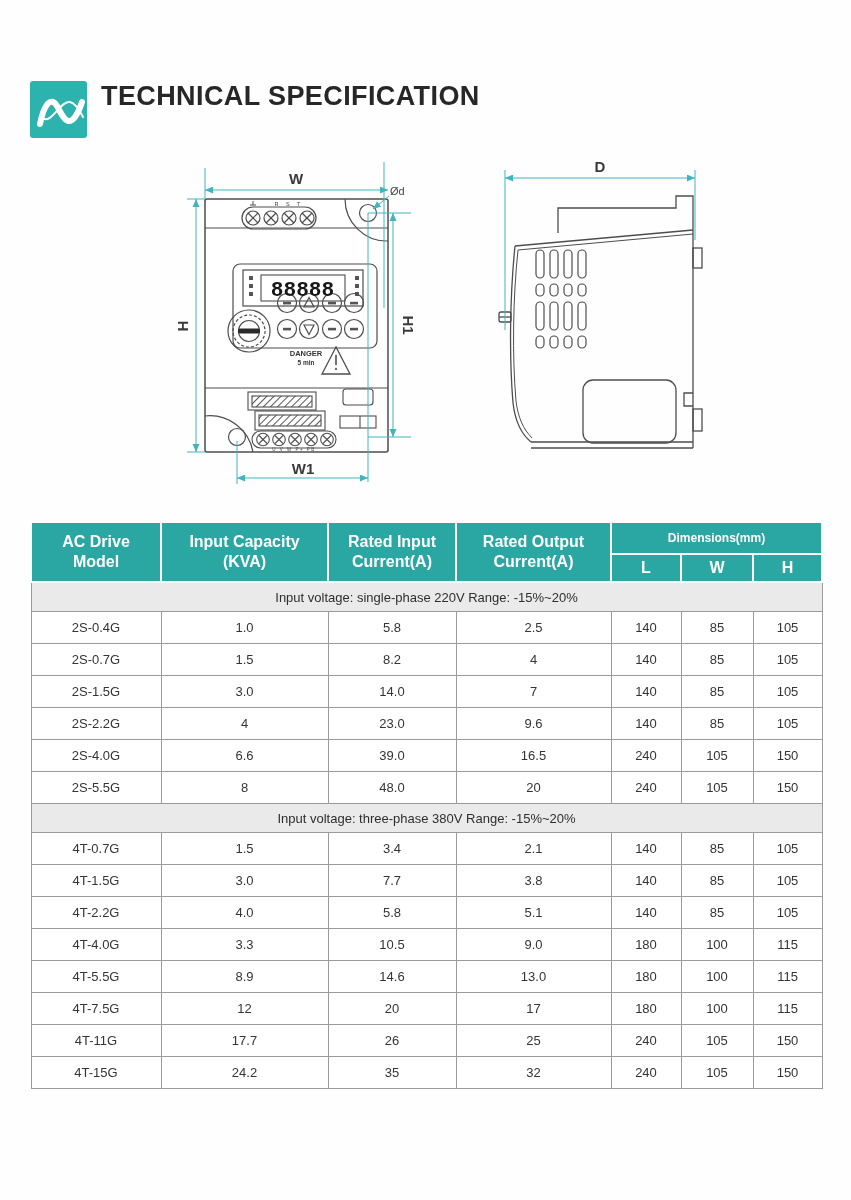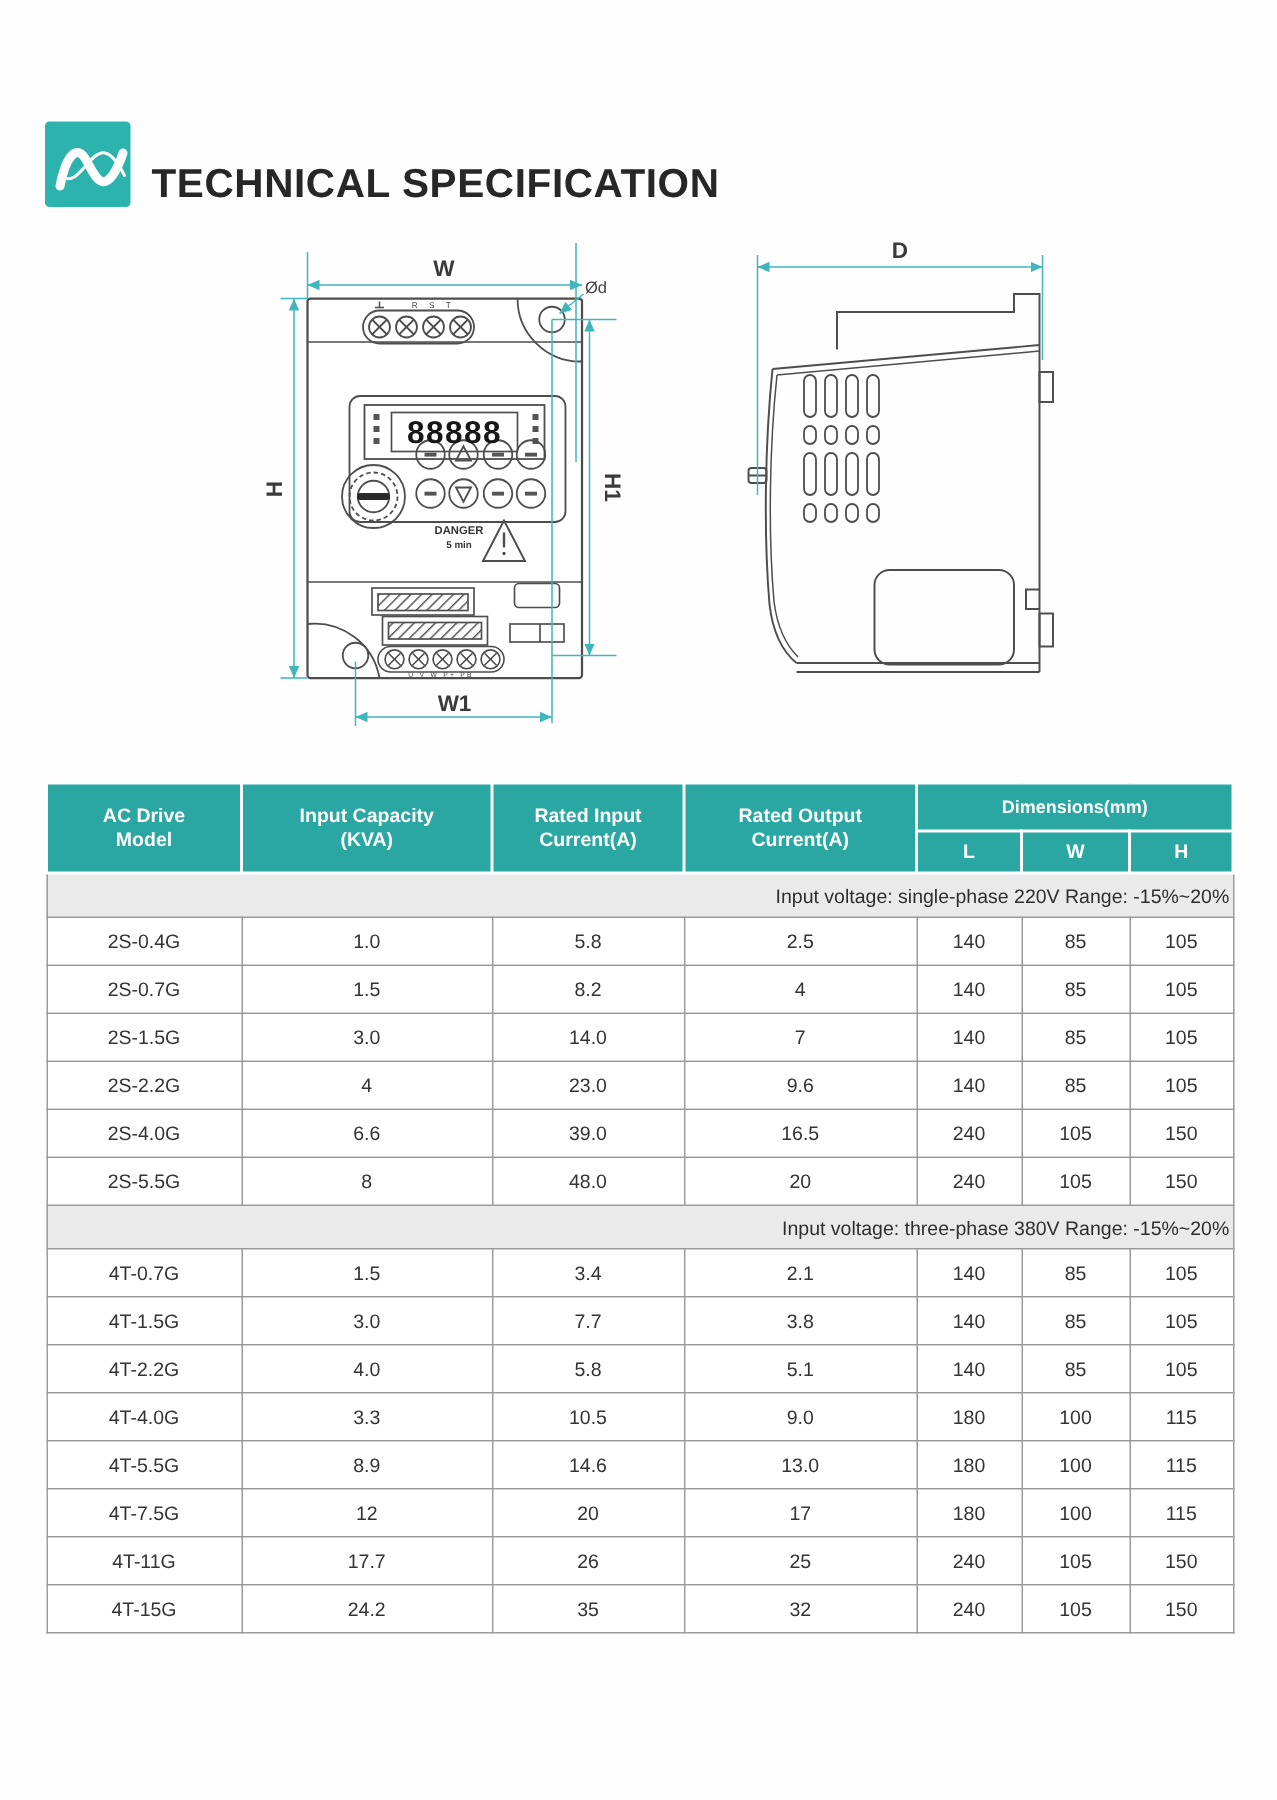--- a/index.html
+++ b/index.html
@@ -1,41 +1,41 @@
 <!DOCTYPE html>
 <html><head>
 <meta charset="utf-8">
 <style>
   html,body{margin:0;padding:0;background:#ffffff;}
   body{width:851px;height:1200px;position:relative;overflow:hidden;
        font-family:"Liberation Sans","DejaVu Sans",sans-serif;color:#333;}
   .page{position:absolute;inset:0;background:#fffefe;}
 
   
-  .hdr{position:absolute;left:30px;top:81px;display:flex;align-items:flex-end;gap:14px;}
+  .hdr{position:absolute;left:30px;top:81px;display:flex;align-items:flex-start;gap:14px;}
   .logo{width:57px;height:57px;border-radius:3px;background:#2db3ae;flex:0 0 auto;}
   .title{font-size:27px;font-weight:bold;color:#272727;letter-spacing:0.4px;white-space:nowrap;}
 
   
   .drawing{position:absolute;}
   #front-view{left:175px;top:148px;}
   #side-view{left:465px;top:145px;}
   svg text{font-family:"Liberation Sans","DejaVu Sans",sans-serif;}
   .dimlabel{font-size:15px;font-weight:bold;fill:#3a3a3a;}
   .microtext{fill:#444;}
 
   
   table.spec{position:absolute;left:30px;top:521px;width:791px;border-collapse:collapse;table-layout:fixed;}
-  table.spec th{background:#2aa7a3;color:#fff;font-size:13px;font-weight:bold;
+  table.spec th{background:#2aa7a3;color:#fff;font-size:16px;font-weight:bold;
                 border:2px solid #fff;padding:2px 1px;line-height:1.25;}
   table.spec thead tr.h1 th{height:26px;}
   table.spec thead tr.h2 th{height:22px;}
   table.spec td{border:1px solid #9b9b9b;text-align:center;font-size:13px;color:#343434;
                 height:31px;padding:0 2px;background:#fff;}
-  table.spec tr.section-row td{background:#eaeaea;height:28px;font-size:13px;color:#2e2e2e;text-align:right;}
+  table.spec tr.section-row td{background:#eaeaea;height:28px;font-size:13px;color:#2e2e2e;}
 </style>
 </head>
 <body>
 
 <div class="page">
 
   <div class="hdr">
     <div class="logo">
       <svg width="57" height="57" viewBox="0 0 57 57">
         <path d="M10 43 C14 23 21 15 27 25 C31 32 34 39 38 40 C43 41 48 33 52 21" fill="none" stroke="#ffffff" stroke-width="6" stroke-linecap="round"></path>

